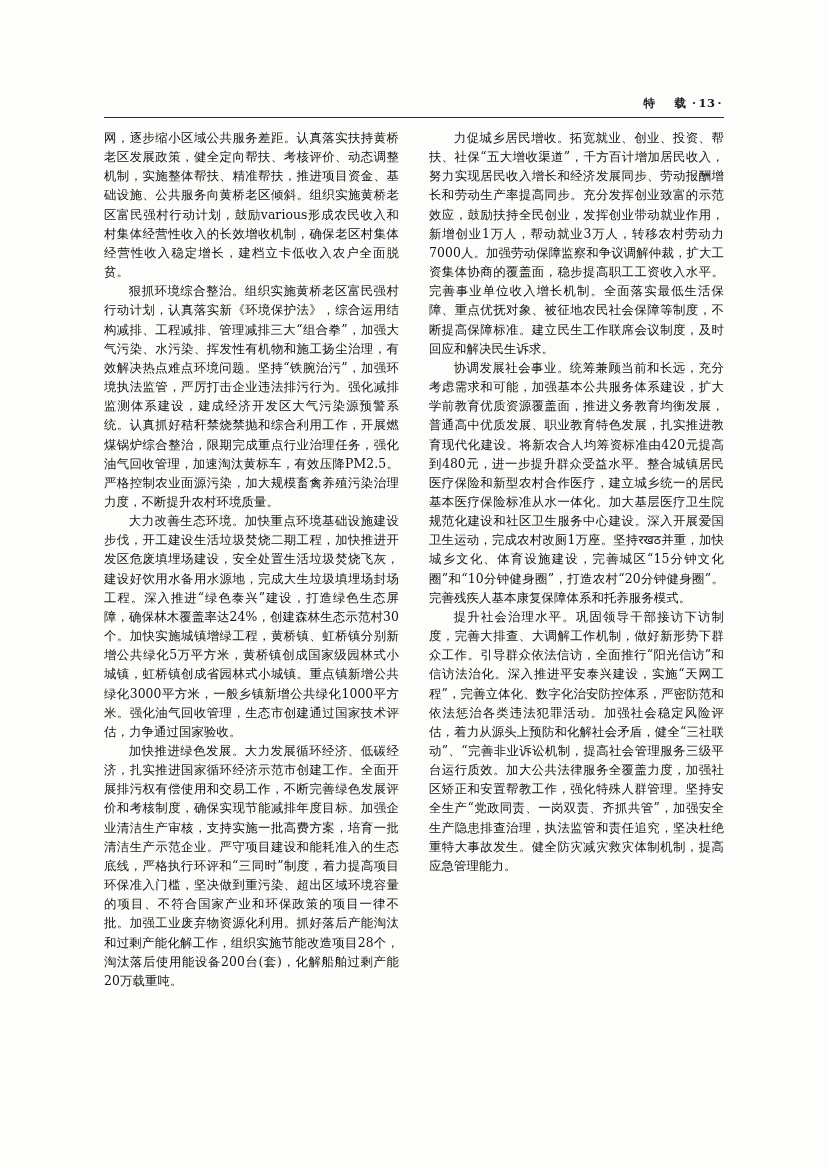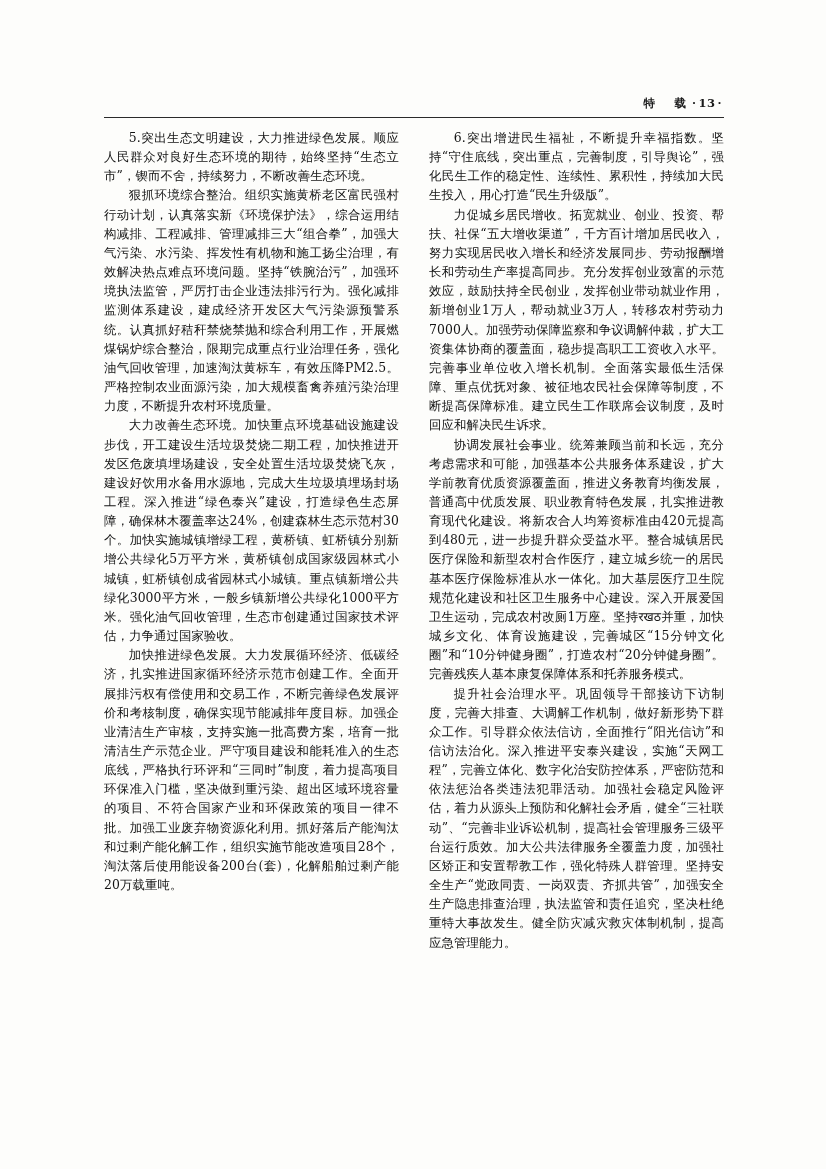--- a/index.html
+++ b/index.html
@@ -87,28 +87,27 @@
 
     <div class="runhead">
       <span class="sect">特　载</span><span class="dot">·</span><span>13</span><span class="dot">·</span>
     </div>
 
     <div class="rule"></div>
 
     <div class="columns">
 
       <div class="col">
-        <p class="para">5.突出生态文明建设，大力推进绿色发展。顺应人民群众对良好生态环境的期待，始终坚持“生态立市”，锲而不舍，持续努力，不断改善生态环境。</p>
+        <p class="para noindent">网，逐步缩小区域公共服务差距。认真落实扶持黄桥老区发展政策，健全定向帮扶、考核评价、动态调整机制，实施整体帮扶、精准帮扶，推进项目资金、基础设施、公共服务向黄桥老区倾斜。组织实施黄桥老区富民强村行动计划，鼓励various形成农民收入和村集体经营性收入的长效增收机制，确保老区村集体经营性收入稳定增长，建档立卡低收入农户全面脱贫。</p>
         <p class="para">狠抓环境综合整治。组织实施黄桥老区富民强村行动计划，认真落实新《环境保护法》，综合运用结构减排、工程减排、管理减排三大“组合拳”，加强大气污染、水污染、挥发性有机物和施工扬尘治理，有效解决热点难点环境问题。坚持“铁腕治污”，加强环境执法监管，严厉打击企业违法排污行为。强化减排监测体系建设，建成经济开发区大气污染源预警系统。认真抓好秸秆禁烧禁抛和综合利用工作，开展燃煤锅炉综合整治，限期完成重点行业治理任务，强化油气回收管理，加速淘汰黄标车，有效压降PM2.5。严格控制农业面源污染，加大规模畜禽养殖污染治理力度，不断提升农村环境质量。</p>
         <p class="para">大力改善生态环境。加快重点环境基础设施建设步伐，开工建设生活垃圾焚烧二期工程，加快推进开发区危废填埋场建设，安全处置生活垃圾焚烧飞灰，建设好饮用水备用水源地，完成大生垃圾填埋场封场工程。深入推进“绿色泰兴”建设，打造绿色生态屏障，确保林木覆盖率达24%，创建森林生态示范村30个。加快实施城镇增绿工程，黄桥镇、虹桥镇分别新增公共绿化5万平方米，黄桥镇创成国家级园林式小城镇，虹桥镇创成省园林式小城镇。重点镇新增公共绿化3000平方米，一般乡镇新增公共绿化1000平方米。强化油气回收管理，生态市创建通过国家技术评估，力争通过国家验收。</p>
         <p class="para">加快推进绿色发展。大力发展循环经济、低碳经济，扎实推进国家循环经济示范市创建工作。全面开展排污权有偿使用和交易工作，不断完善绿色发展评价和考核制度，确保实现节能减排年度目标。加强企业清洁生产审核，支持实施一批高费方案，培育一批清洁生产示范企业。严守项目建设和能耗准入的生态底线，严格执行环评和“三同时”制度，着力提高项目环保准入门槛，坚决做到重污染、超出区域环境容量的项目、不符合国家产业和环保政策的项目一律不批。加强工业废弃物资源化利用。抓好落后产能淘汰和过剩产能化解工作，组织实施节能改造项目28个，淘汰落后使用能设备200台(套)，化解船舶过剩产能20万载重吨。</p>
       </div>
 
       <div class="col">
-        <p class="para">6.突出增进民生福祉，不断提升幸福指数。坚持“守住底线，突出重点，完善制度，引导舆论”，强化民生工作的稳定性、连续性、累积性，持续加大民生投入，用心打造“民生升级版”。</p>
         <p class="para">力促城乡居民增收。拓宽就业、创业、投资、帮扶、社保“五大增收渠道”，千方百计增加居民收入，努力实现居民收入增长和经济发展同步、劳动报酬增长和劳动生产率提高同步。充分发挥创业致富的示范效应，鼓励扶持全民创业，发挥创业带动就业作用，新增创业1万人，帮动就业3万人，转移农村劳动力7000人。加强劳动保障监察和争议调解仲裁，扩大工资集体协商的覆盖面，稳步提高职工工资收入水平。完善事业单位收入增长机制。全面落实最低生活保障、重点优抚对象、被征地农民社会保障等制度，不断提高保障标准。建立民生工作联席会议制度，及时回应和解决民生诉求。</p>
         <p class="para">协调发展社会事业。统筹兼顾当前和长远，充分考虑需求和可能，加强基本公共服务体系建设，扩大学前教育优质资源覆盖面，推进义务教育均衡发展，普通高中优质发展、职业教育特色发展，扎实推进教育现代化建设。将新农合人均筹资标准由420元提高到480元，进一步提升群众受益水平。整合城镇居民医疗保险和新型农村合作医疗，建立城乡统一的居民基本医疗保险标准从水一体化。加大基层医疗卫生院规范化建设和社区卫生服务中心建设。深入开展爱国卫生运动，完成农村改厕1万座。坚持रखठ并重，加快城乡文化、体育设施建设，完善城区“15分钟文化圈”和“10分钟健身圈”，打造农村“20分钟健身圈”。完善残疾人基本康复保障体系和托养服务模式。</p>
         <p class="para">提升社会治理水平。巩固领导干部接访下访制度，完善大排查、大调解工作机制，做好新形势下群众工作。引导群众依法信访，全面推行“阳光信访”和信访法治化。深入推进平安泰兴建设，实施“天网工程”，完善立体化、数字化治安防控体系，严密防范和依法惩治各类违法犯罪活动。加强社会稳定风险评估，着力从源头上预防和化解社会矛盾，健全“三社联动”、“完善非业诉讼机制，提高社会管理服务三级平台运行质效。加大公共法律服务全覆盖力度，加强社区矫正和安置帮教工作，强化特殊人群管理。坚持安全生产“党政同责、一岗双责、齐抓共管”，加强安全生产隐患排查治理，执法监管和责任追究，坚决杜绝重特大事故发生。健全防灾减灾救灾体制机制，提高应急管理能力。</p>
       </div>
 
     </div>
   </div>
 </div>
 
 </body></html>

